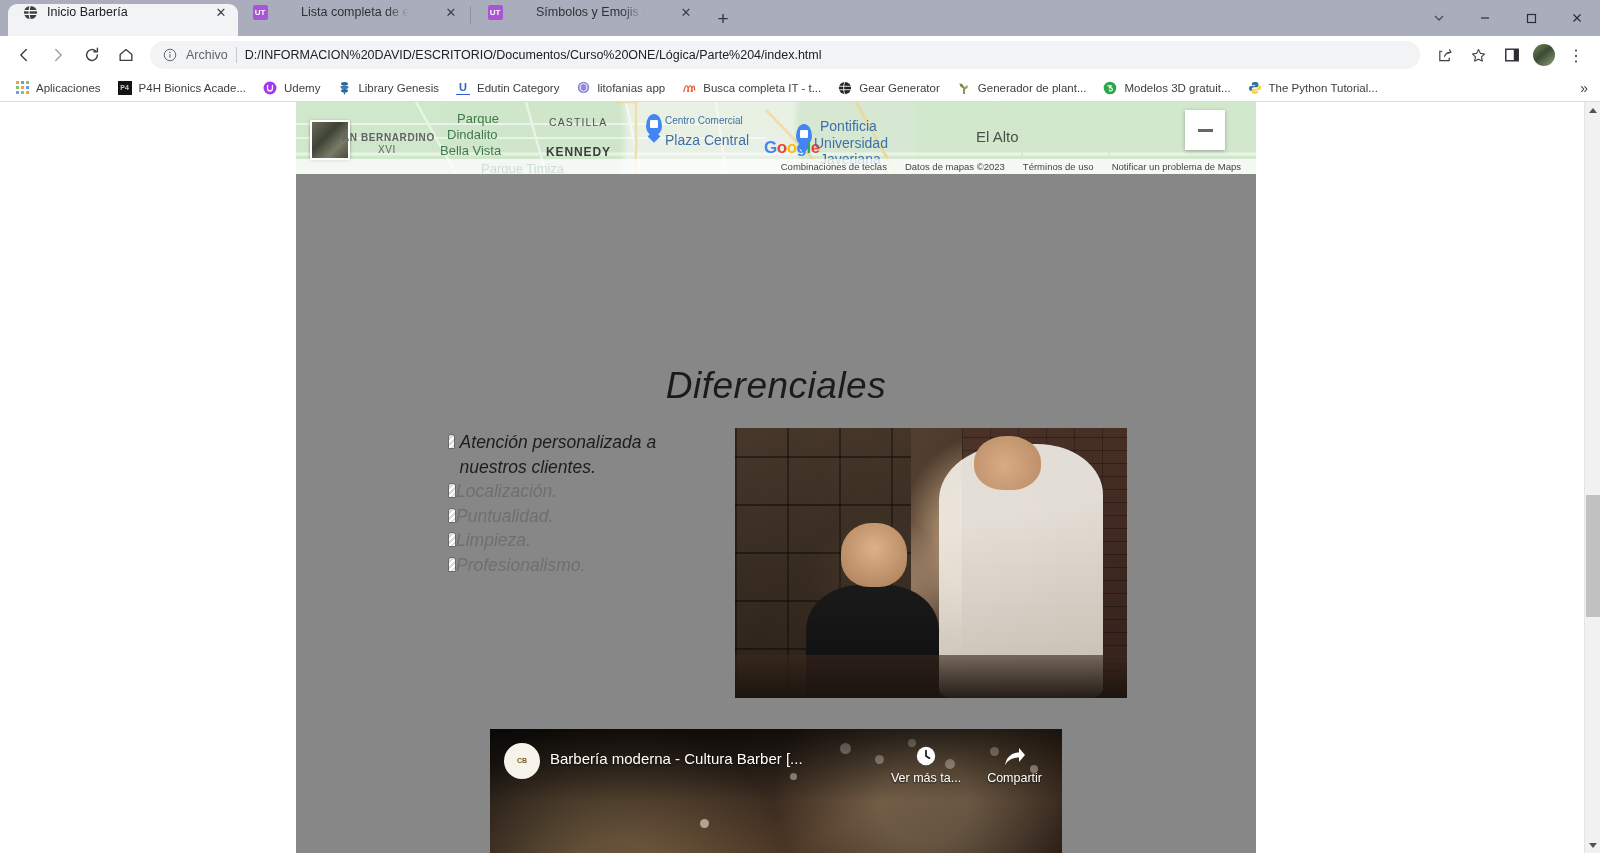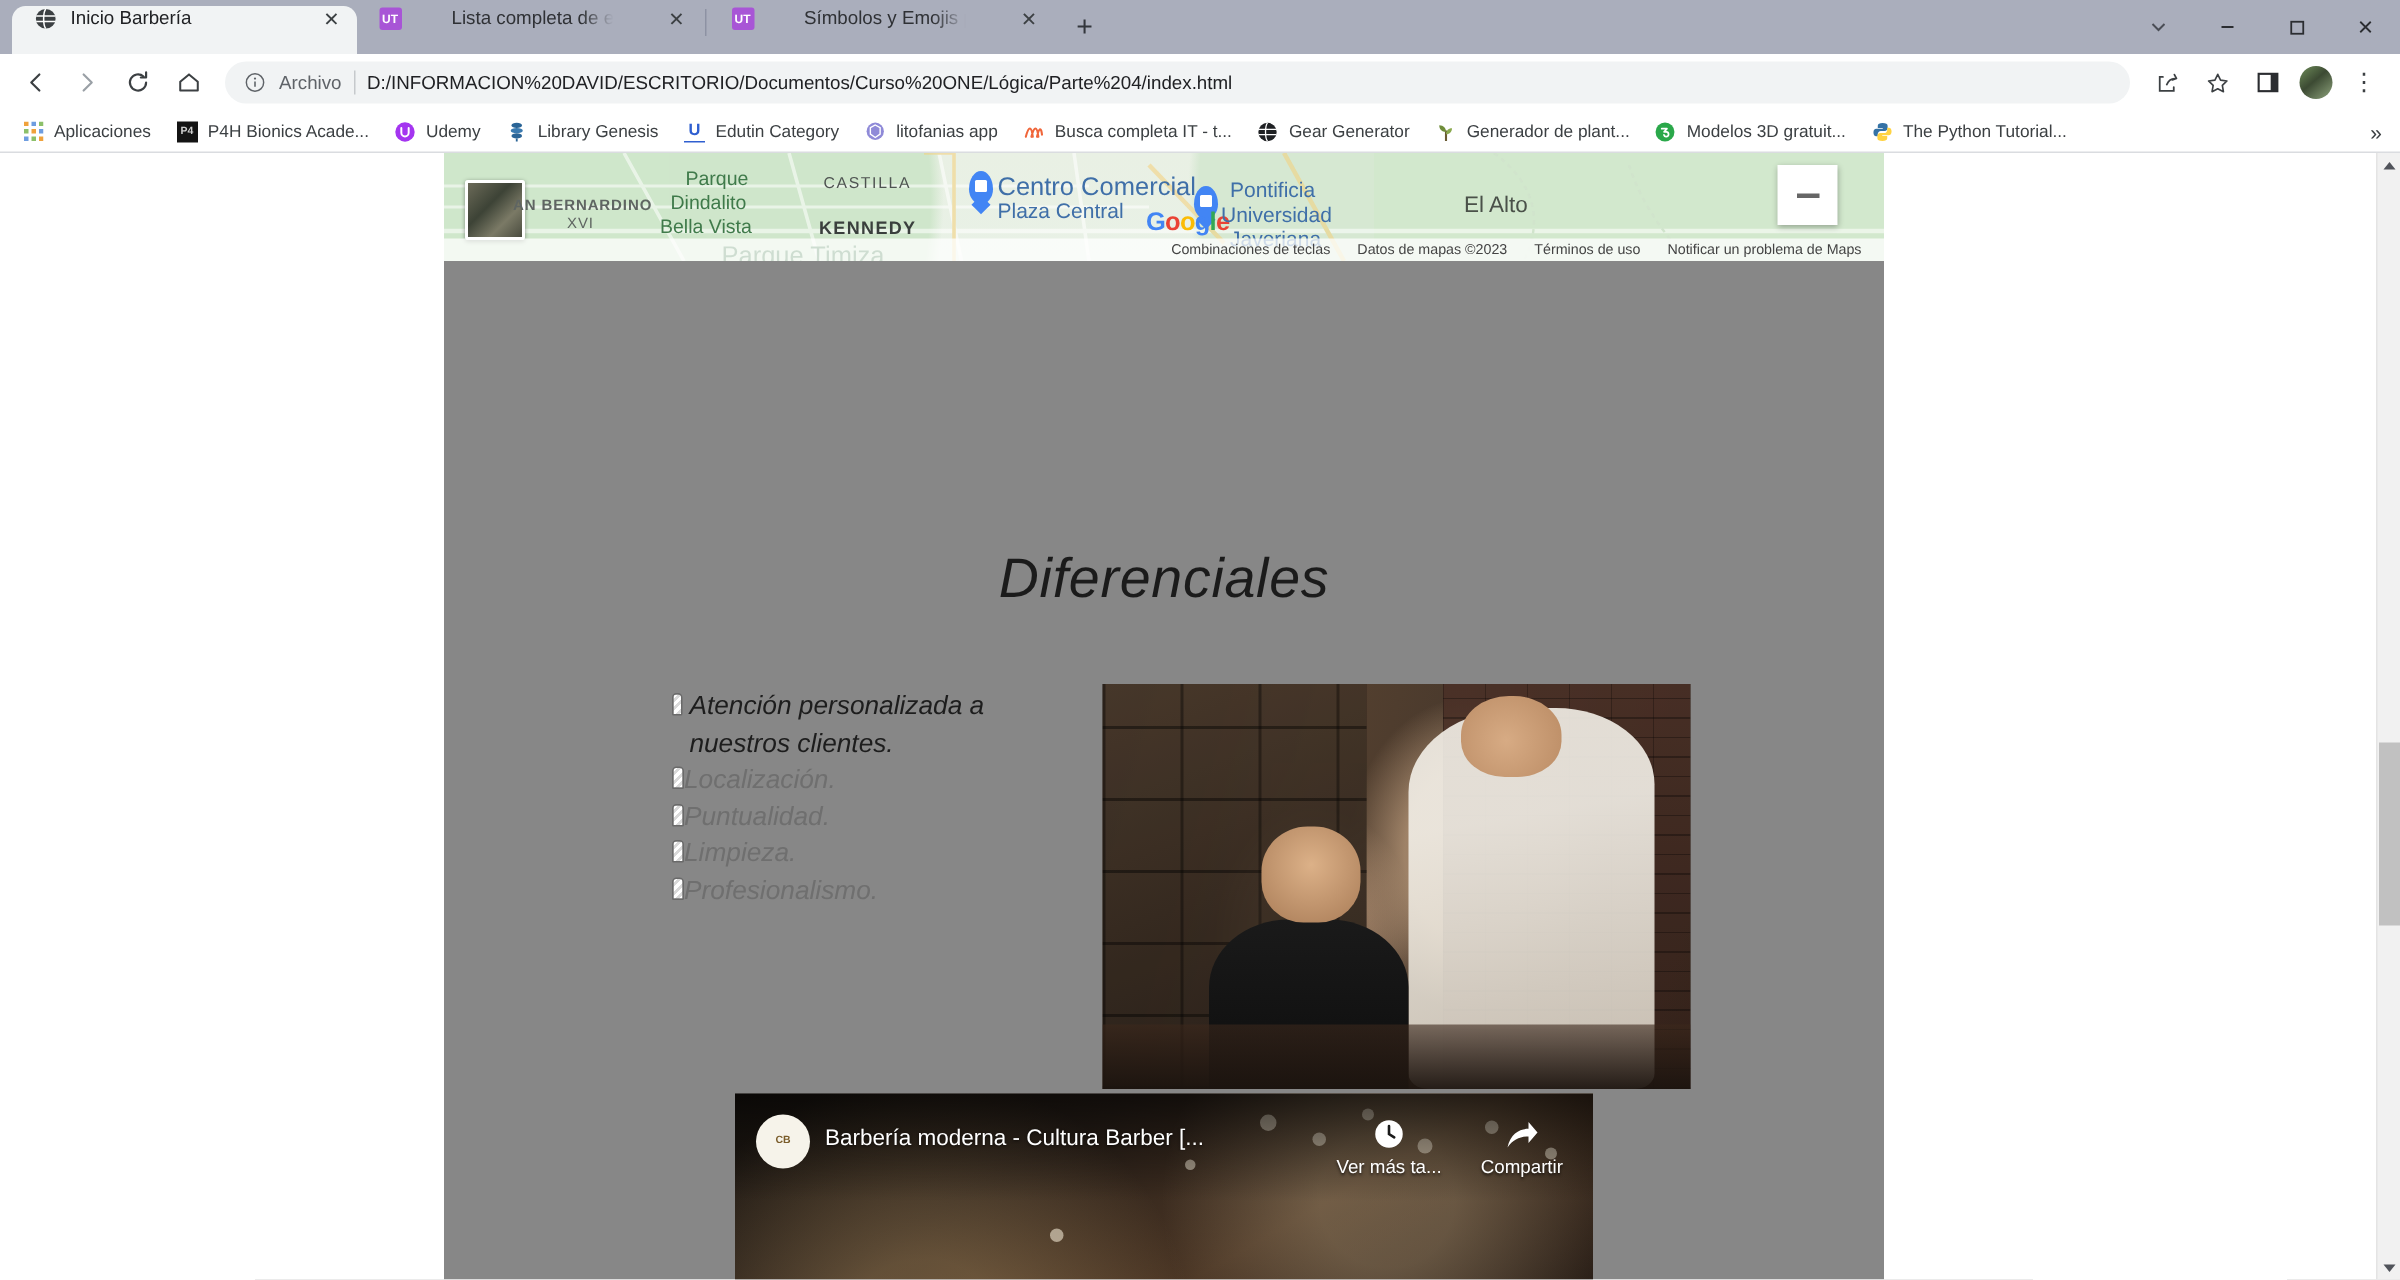--- a/index.html
+++ b/index.html
@@ -163,21 +163,21 @@
   
   .section-title {
     position: absolute; top: 263px; left: 0; width: 960px;
     text-align: center; font-size: 37px; font-style: italic;
     font-weight: 300; color: #1b1b1b; letter-spacing: .5px;
     font-family: "Liberation Sans", sans-serif;
   }
 
   
   .diff-row {
-    position: absolute; top: 354px; left: 0; width: 960px;
+    position: absolute; top: 326px; left: 0; width: 960px;
     display: flex; align-items: flex-start;
   }
   .diff-list {
     width: 270px; margin-left: 152px; padding-top: 2px;
     list-style: none;
   }
   .diff-item {
     font-size: 17.5px; font-style: italic; line-height: 24.6px;
     color: #6f6f6f; display: flex; align-items: flex-start; gap: 0px;
     white-space: normal;
@@ -568,24 +568,24 @@
 
           <div class="goog" style="left:468px;top:36px;">
             <span style="color:#4285f4;">G</span><span style="color:#ea4335;">o</span><span style="color:#fbbc05;">o</span><span style="color:#4285f4;">g</span><span style="color:#34a853;">l</span><span style="color:#ea4335;">e</span>
           </div>
 
           <div class="map-label" style="left:46px;top:30px;font-size:10px;font-weight:700;color:#5f6562;letter-spacing:.6px;">AN BERNARDINO</div>
           <div class="map-label" style="left:82px;top:42px;font-size:10px;font-weight:400;color:#5f6562;letter-spacing:.6px;">XVI</div>
           <div class="map-label" style="left:161px;top:9px;font-size:13px;color:#3f7a4a;">Parque</div>
           <div class="map-label" style="left:151px;top:25px;font-size:13px;color:#3f7a4a;">Dindalito</div>
           <div class="map-label" style="left:144px;top:41px;font-size:13px;color:#3f7a4a;">Bella Vista</div>
-          <div class="map-label" style="left:185px;top:59px;font-size:17px;color:#3f7a4a;">Parque Timiza</div>
+          <div class="map-label" style="left:185px;top:59px;font-size:13px;color:#3f7a4a;">Parque Timiza</div>
           <div class="map-label" style="left:253px;top:14px;font-size:10.5px;color:#4e5351;letter-spacing:1.1px;">CASTILLA</div>
           <div class="map-label" style="left:250px;top:43px;font-size:12px;font-weight:700;color:#3a3f3d;letter-spacing:.9px;">KENNEDY</div>
-          <div class="map-label" style="left:369px;top:13px;font-size:17px;color:#3f6fa8;">Centro Comercial</div>
+          <div class="map-label" style="left:369px;top:13px;font-size:10px;color:#3f6fa8;">Centro Comercial</div>
           <div class="map-label" style="left:369px;top:30px;font-size:14px;color:#3f6fa8;">Plaza Central</div>
           <div class="map-label" style="left:524px;top:16px;font-size:14px;color:#3f6fa8;">Pontificia</div>
           <div class="map-label" style="left:518px;top:33px;font-size:14px;color:#3f6fa8;">Universidad</div>
           <div class="map-label" style="left:524px;top:49px;font-size:14px;color:#3f6fa8;">Javeriana</div>
           <div class="map-label" style="left:680px;top:26px;font-size:15px;color:#4a5149;">El Alto</div>
 
           <div class="map-zoomout">
               <i></i>
             </div>
 

